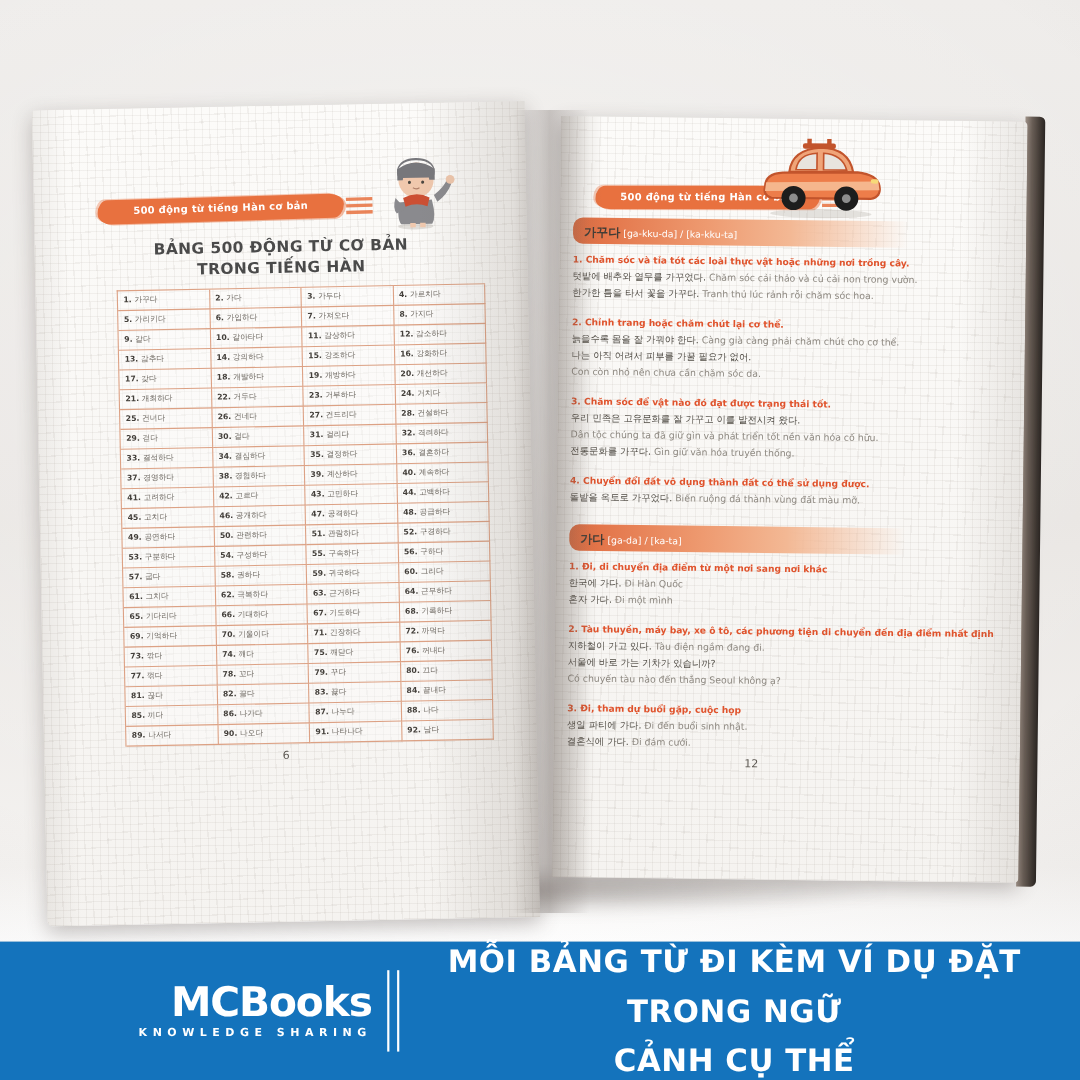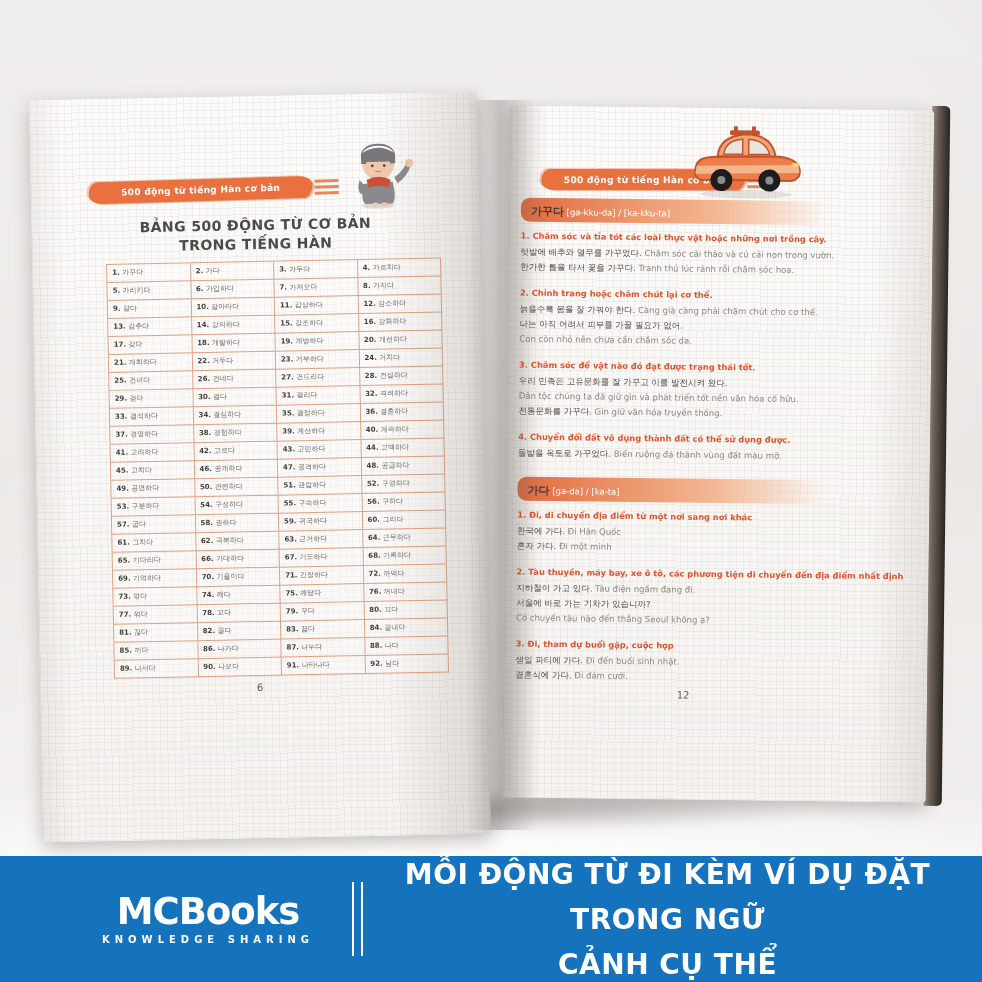--- a/index.html
+++ b/index.html
@@ -65,21 +65,21 @@
   .sense{margin-bottom:11px;}
   .sense-label{color:#e0532c;font-size:8.3px;font-weight:700;line-height:14px;margin-bottom:2px;}
   .ex{font-size:8.5px;line-height:15px;white-space:nowrap;}
   .ex .kr{color:#4f4b44;}
   .ex .vi{color:#8d8880;}
   .car{position:absolute;left:178px;top:14px;width:118px;height:80px;}
   .rp-num{left:0;top:582px;width:360px;text-align:center;}
   
   .banner{position:absolute;left:0;top:856px;width:982px;height:126px;
     background:var(--banner,#1473bc);display:flex;align-items:center;color:#fff;}
-  .logo{width:260px;margin-left:78px;text-align:center;flex:none;}
+  .logo{width:260px;margin-left:78px;text-align:right;flex:none;}
   .logo-main{font-size:37px;font-weight:800;letter-spacing:-1px;line-height:38px;}
   .logo-sub{font-size:10px;font-weight:700;letter-spacing:5px;margin-top:3px;}
   .divider{flex:none;width:7px;height:74px;border-left:2px solid #fff;border-right:2px solid #fff;margin:0 8px 0 14px;}
   .headline{flex:1;text-align:center;font-weight:700;font-size:28px;line-height:45px;letter-spacing:.5px;padding-right:18px;}
 </style>
 </head>
 <body>
 
 <div class="photo-area"></div>
 
@@ -279,16 +279,16 @@
   <div class="spine"></div>
 </div>
 
 <div class="banner">
   <div class="logo">
     <div class="logo-main">MCBooks</div>
     <div class="logo-sub">KNOWLEDGE SHARING</div>
   </div>
   <div class="divider"></div>
   <div class="headline">
-    <div>MỖI ĐỘNG TỪ ĐI KÈM VÍ DỤ ĐẶT TRONG NGỮ</div>
+    <div>MỖI BẢNG TỪ ĐI KÈM VÍ DỤ ĐẶT TRONG NGỮ</div>
     <div>CẢNH CỤ THỂ</div>
   </div>
 </div>
 
 </body></html>

